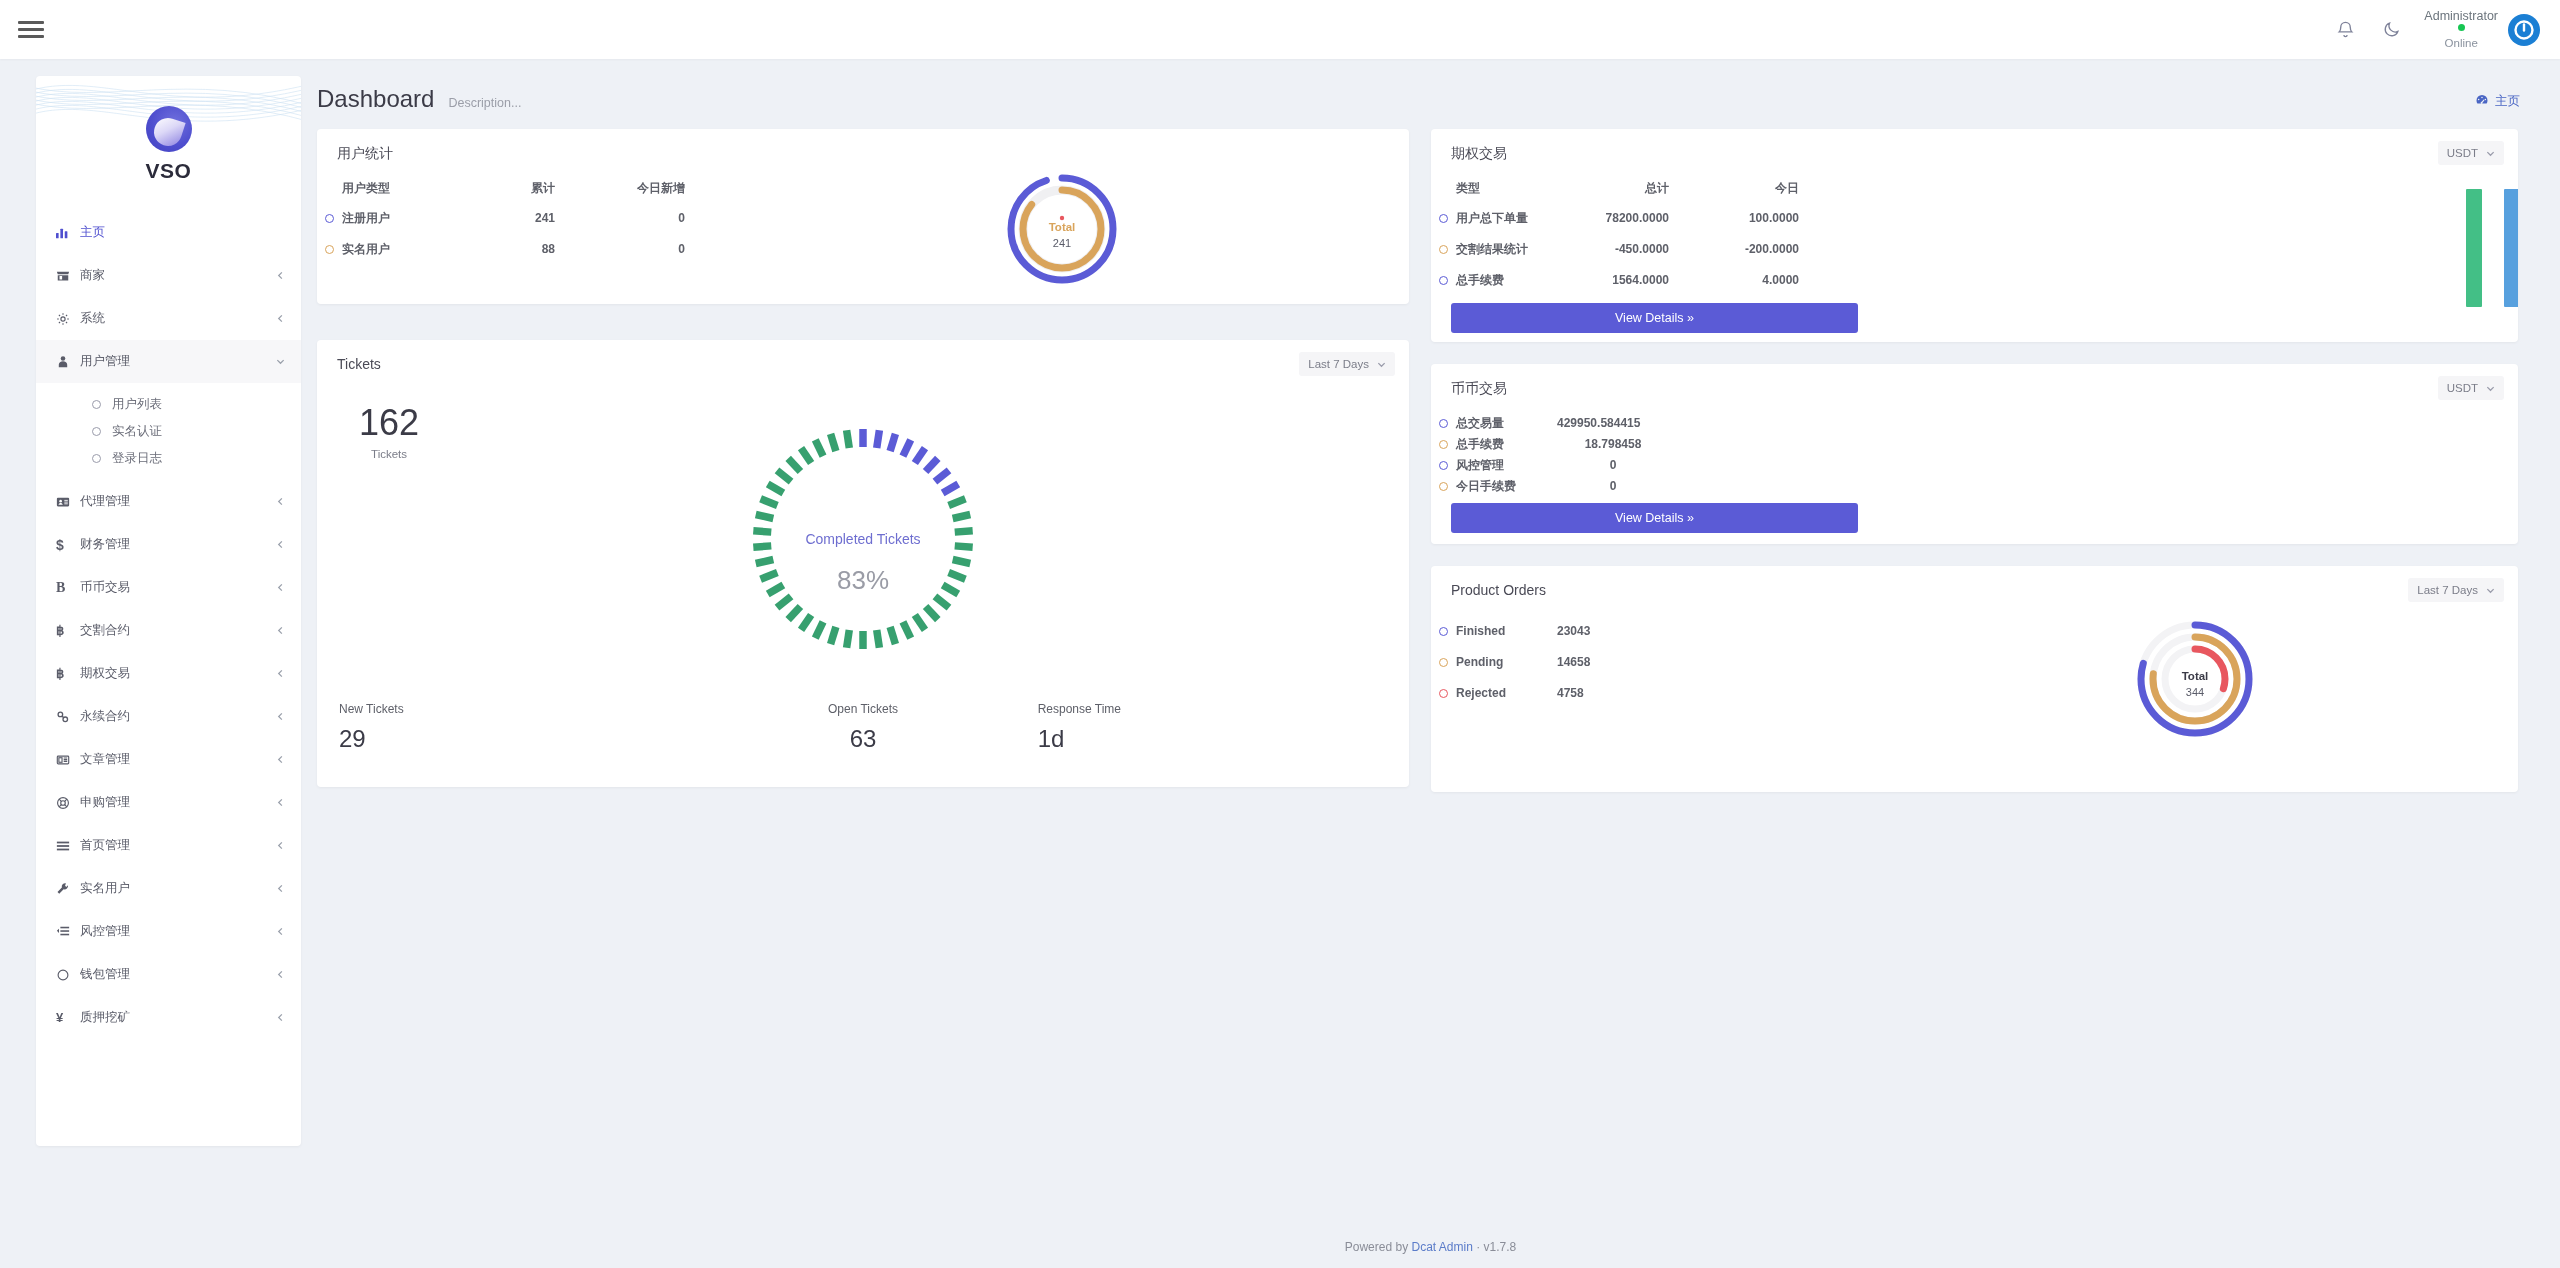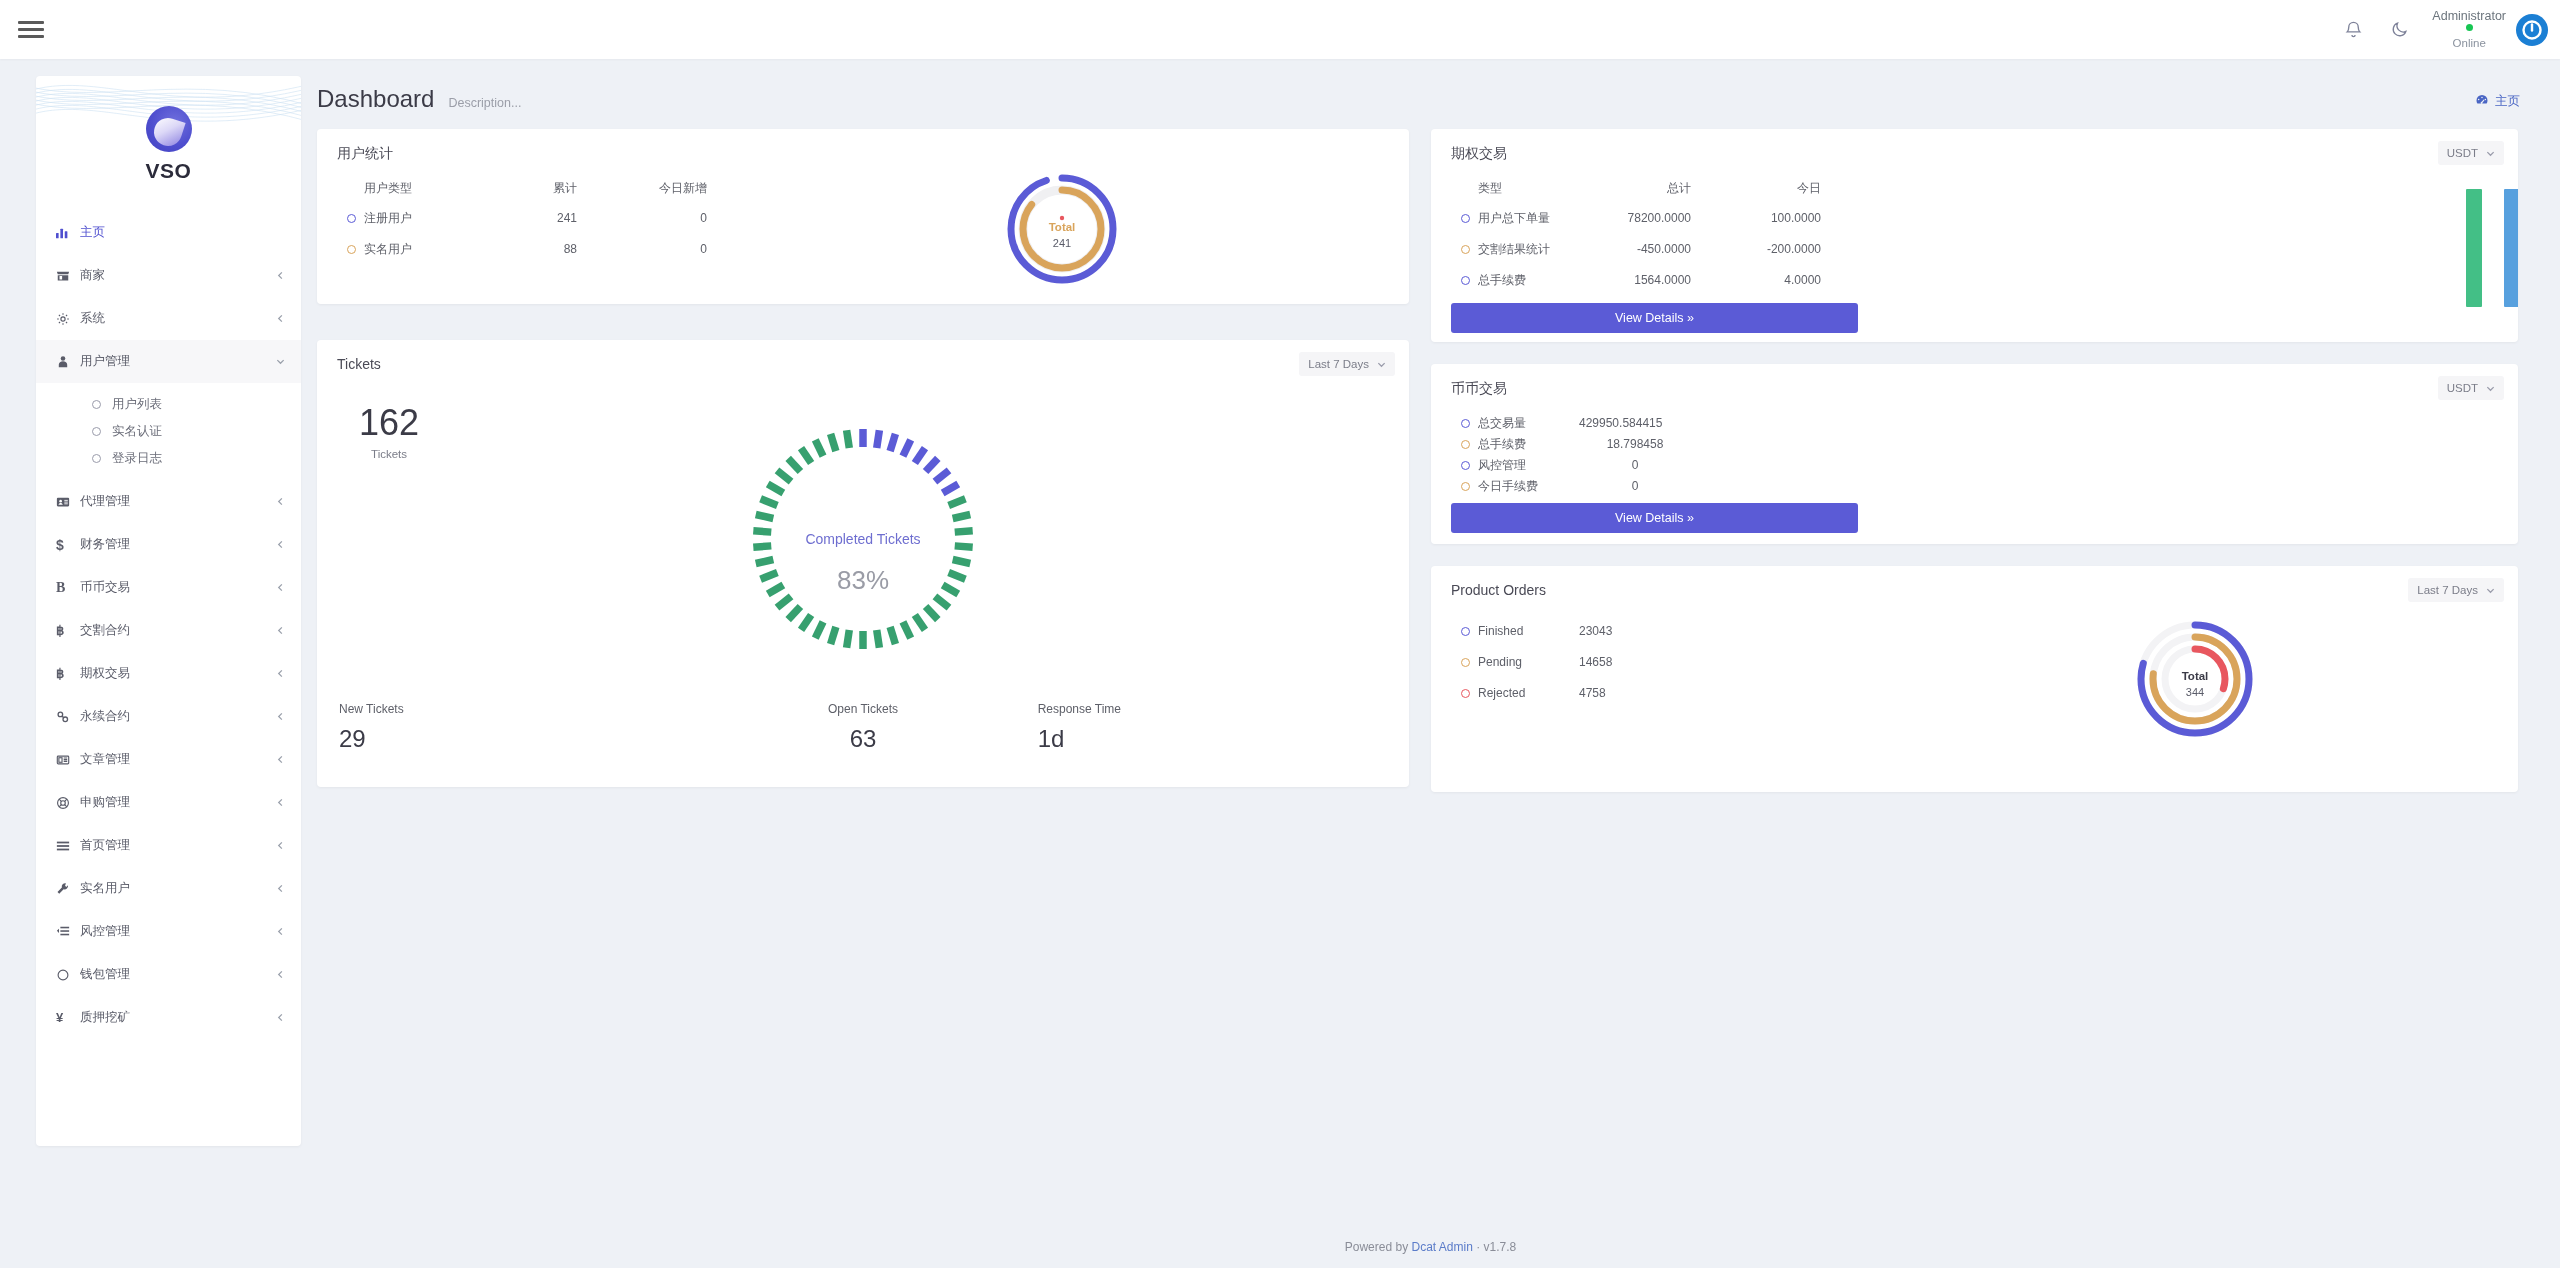--- a/index.html
+++ b/index.html
@@ -12,21 +12,21 @@
   
   .topbar {
     position: absolute; top: 0; left: 0; width: 2560px; height: 59px;
     background: #fff; display: flex; align-items: center;
     box-shadow: 0 1px 2px rgba(0,0,0,.04);
     z-index: 20;
   }
   .hamburger { margin-left: 18px; width: 26px; height: 22px;
     display: flex; flex-direction: column; justify-content: center; gap: 4px; cursor: pointer; }
   .hamburger span { display:block; height: 3px; background: #5a5a5a; border-radius: 1px; }
-  .topbar-right { margin-left: auto; display: flex; align-items: center; gap: 20px; padding-right: 12px; }
+  .topbar-right { margin-left: auto; display: flex; align-items: center; gap: 20px; padding-right: 20px; }
   .ic-btn { width: 26px; height: 26px; display:flex; align-items:center; justify-content:center;
             color:#7e8299; cursor:pointer; }
   .ic-btn svg { width: 19px; height: 19px; }
   .user-block { display:flex; align-items:center; gap:10px; cursor:pointer; }
   .user-text { text-align: right; line-height: 1.25; }
   .user-name { font-size: 12.5px; color: #6c757d; }
   .user-status { font-size: 11.5px; color: #8a929e; display:flex; align-items:center; justify-content:flex-end; gap:5px;flex-direction:column;}
   .dot-online { width: 7px; height: 7px; border-radius: 50%; background: #17c653; display:inline-block;}
   .avatar { width: 32px; height: 32px; border-radius: 50%; background: #1b7fd4;
             display:flex; align-items:center; justify-content:center; }
@@ -82,21 +82,21 @@
 
   .card { background:#fff; border-radius: 4px; box-shadow: 0 1px 3px rgba(0,0,0,.05); position: relative; overflow:hidden; }
   .card-title { font-size: 14px; color:#4a4a56; padding: 16px 0 0 20px; font-weight:400; }
   .pill {
     position:absolute; top: 12px; right: 14px; background:#f5f5f7; border-radius: 3px;
     padding: 6px 9px; font-size: 11.5px; color:#7b7d89; display:flex; align-items:center; gap:8px; cursor:pointer;
   }
   .pill svg { width: 9px; height: 9px; color:#9a9cab;}
 
   
-  .stat-table { padding: 14px 0 0 30px; }
+  .stat-table { padding: 14px 0 0 8px; font-weight: bold; }
   .stat-row { display:flex; align-items:center; height: 22px; margin-bottom: 9px; font-size: 12px; color:#5e6069; }
   .stat-row.header { color:#5e6069; margin-bottom: 8px; }
   .c-type { width: 118px; display:flex; align-items:center; gap: 8px;}
   .c-num { width: 112px; text-align: right; }
   .c-num2 { width: 130px; text-align: right; }
   .ring { width: 9px; height: 9px; border-radius:50%; border: 1.5px solid currentColor; flex:none; }
   .ring-pad { width: 9px; flex:none; }
 
   .btn-primary {
     display:block; margin: 12px 20px 20px; height: 30px; line-height: 30px; text-align: center;

